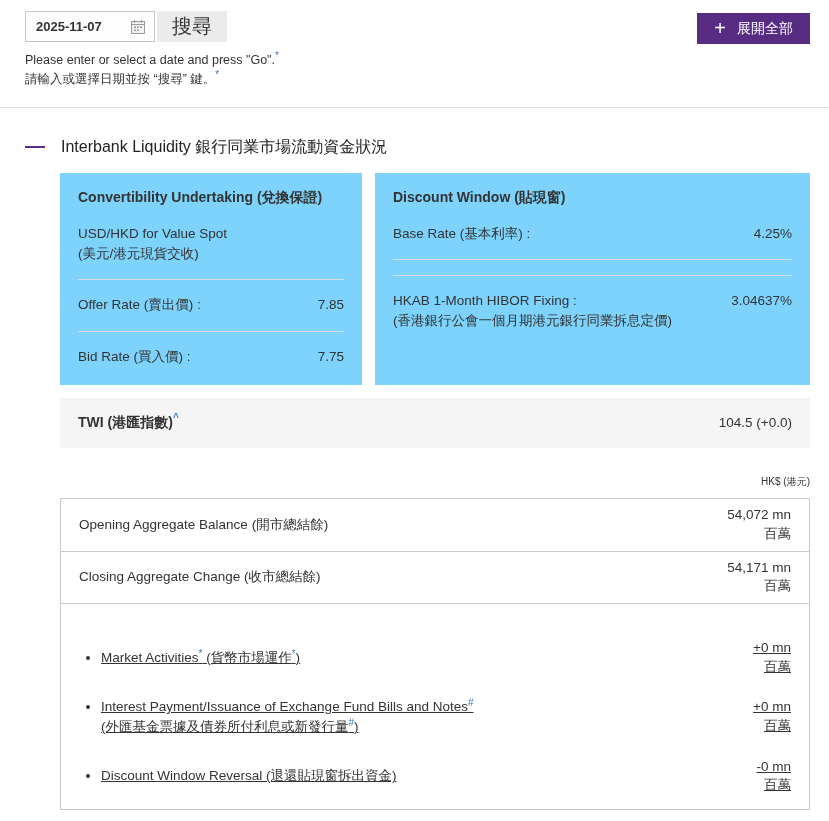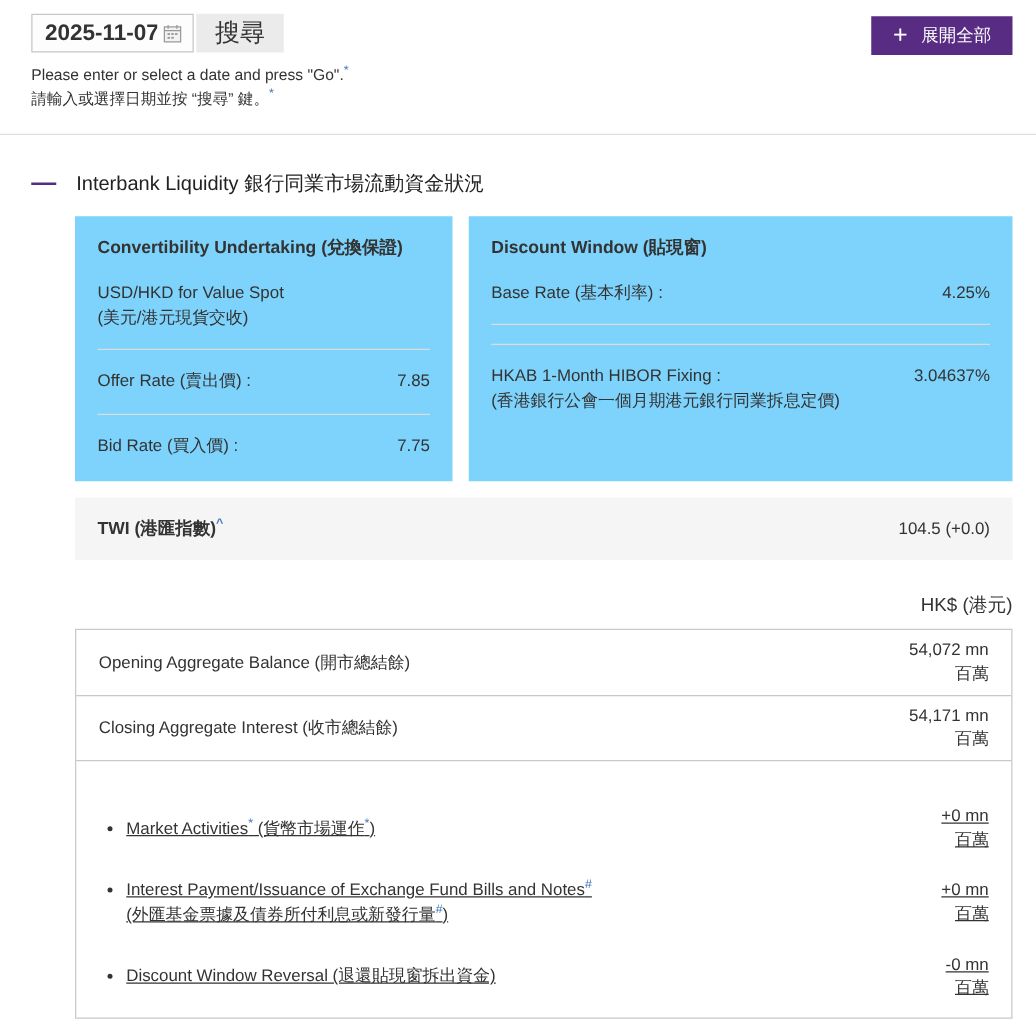--- a/index.html
+++ b/index.html
@@ -24,21 +24,21 @@
   }
   .date-group { display:flex; align-items:stretch; }
   .date-field {
     width:130px; height:31px;
     border:1px solid #c6c6c6; background:#fdfdfd;
     display:flex; align-items:center; justify-content:space-between;
     padding:0 8px 0 10px;
   }
   .date-field input {
     border:none; outline:none; background:transparent;
-    font-family:inherit; font-size:18px; font-weight:700; color:#333;
+    font-family:inherit; font-size:13px; font-weight:700; color:#333;
     width:90px;
   }
   .cal-btn { background:none; border:none; cursor:pointer; display:flex; align-items:center; padding:0; }
   .search-btn {
     height:31px; margin-left:2px; padding:0 15px;
     background:#ebebeb; border:none; cursor:pointer;
     font-family:inherit; font-size:20px; color:#333;
   }
   .expand-btn {
     height:31px; padding:0 17px;
@@ -71,21 +71,21 @@
   .panel-hr { height:1px; background:#dcdcdc; margin:15px 0; border:none; }
   .panel-row { display:flex; justify-content:space-between; align-items:flex-start; line-height:1.5; }
   .panel-row .val { white-space:nowrap; margin-left:12px; }
 
   .twi-row {
     margin-top:13px; background:#f5f5f5;
     padding:16px 18px; display:flex; justify-content:space-between; align-items:center;
   }
   .twi-label { font-size:14px; font-weight:600; color:#333; }
 
-  .currency-header { text-align:right; margin-top:27px; font-size:15px; }
+  .currency-header { text-align:right; margin-top:27px; font-size:10px; }
 
   .balance-table { margin-top:9px; border:1px solid #c9c9c9; background:#fff; }
   .t-row {
     display:flex; justify-content:space-between; align-items:center;
     padding:7px 18px; min-height:52px;
     border-bottom:1px solid #c9c9c9;
   }
   .t-value { text-align:right; line-height:1.4; white-space:nowrap; margin-left:12px; }
 
   .change-section { padding:15px 18px 14px; }
@@ -187,21 +187,21 @@
 
     <div class="t-row">
       <span>Opening Aggregate Balance (開市總結餘)</span>
       <span class="t-value">
         <div>54,072 mn</div>
         <div>百萬</div>
       </span>
     </div>
 
     <div class="t-row">
-      <span>Closing Aggregate Interest (收市總結餘)</span>
+      <span>Closing Aggregate Change (收市總結餘)</span>
       <span class="t-value">
         <div>54,171 mn</div>
         <div>百萬</div>
       </span>
     </div>
 
     <div class="change-section">
       <ul class="change-list">
         <li>
           <div class="change-row">

